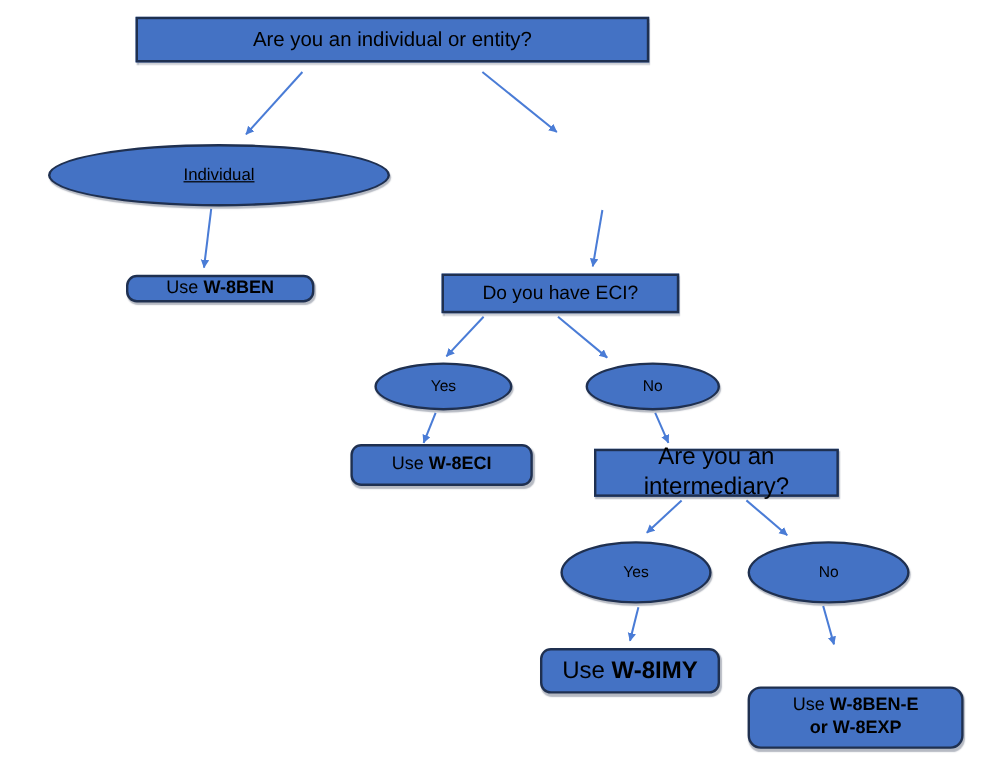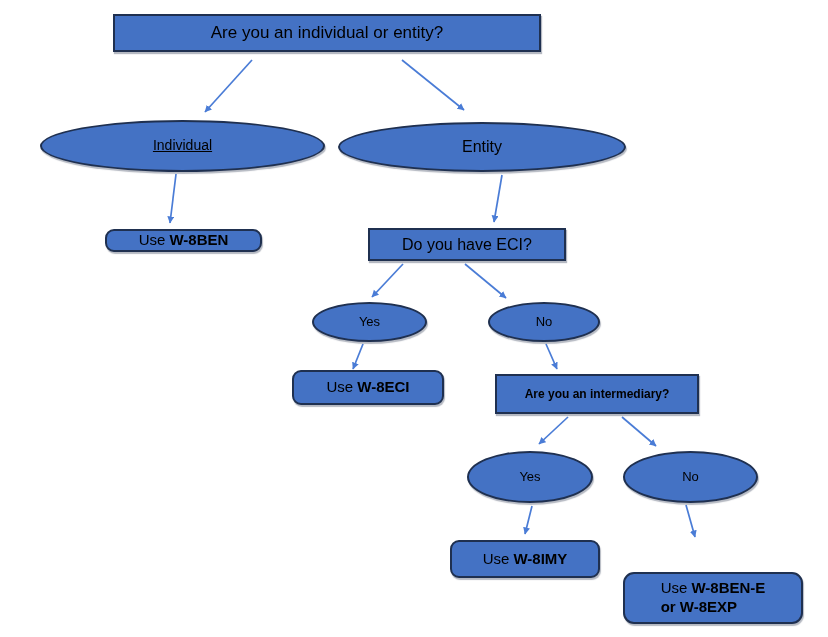--- a/index.html
+++ b/index.html
@@ -4,39 +4,39 @@
 <style>
   html,body{margin:0;padding:0;background:#fff;}
   .canvas{
     position:relative;width:828px;height:637px;background:#ffffff;overflow:hidden;
     font-family:"Liberation Sans", sans-serif;color:var(--text,#000);
   }
   .edges{position:absolute;left:0;top:0;width:828px;height:637px;pointer-events:none;}
   .shape{
     position:absolute;box-sizing:border-box;display:flex;align-items:center;justify-content:center;
     background:var(--shape-fill,#4472C4);border:2px solid var(--shape-border,#1F3050);
-    text-align:left;line-height:1.25;
+    text-align:center;line-height:1.25;
     box-shadow:1px 2px 1px rgba(90,100,120,0.45);
   }
   .ellipse{border-radius:50%;}
   .rounded{border-radius:9px;}
   .b{font-weight:bold;}
   
   .n-root{left:113px;top:14px;width:428px;height:38px;font-size:17px;}
   .n-individual{left:40px;top:120px;width:285px;height:52px;font-size:14px;text-decoration:underline;}
   .n-entity{left:338px;top:122px;width:288px;height:50px;font-size:16px;}
   .n-w8ben{left:105px;top:229px;width:157px;height:23px;font-size:15px;}
   .n-eci{left:368px;top:228px;width:198px;height:33px;font-size:16px;}
   .n-eci-yes{left:312px;top:302px;width:115px;height:40px;font-size:13px;}
   .n-eci-no{left:488px;top:302px;width:112px;height:40px;font-size:13px;}
   .n-w8eci{left:292px;top:370px;width:152px;height:35px;font-size:15px;}
-  .n-interm{left:495px;top:374px;width:204px;height:40px;font-size:12px;font-weight:bold;}
+  .n-interm{left:495px;top:374px;width:204px;height:40px;font-size:20px;}
   .n-int-yes{left:467px;top:451px;width:126px;height:52px;font-size:13px;}
   .n-int-no{left:623px;top:451px;width:135px;height:52px;font-size:13px;}
-  .n-w8imy{left:450px;top:540px;width:150px;height:38px;font-size:15px;}
+  .n-w8imy{left:450px;top:540px;width:150px;height:38px;font-size:20px;}
   .n-w8bene{left:623px;top:572px;width:180px;height:52px;font-size:15px;border-radius:11px;}
   .gap{display:inline-block;width:0.28em;}
 </style>
 </head>
 <body>
 
 <div class="canvas">
 
   <svg class="edges" viewBox="0 0 828 637" xmlns="http://www.w3.org/2000/svg">
     <defs>
@@ -59,23 +59,20 @@
   </svg>
 
   <div class="shape n-root">
     <span>Are you an individual or entity?</span>
   </div>
 
   <div class="shape ellipse n-individual">
     <span>Individual</span>
   </div>
 
-  <div class="shape ellipse n-entity">
-    <span>Entity</span>
-  </div>
 
   <div class="shape rounded n-w8ben">
     <span><span>Use</span><span class="gap"></span><span class="b">W-8BEN</span></span>
   </div>
 
   <div class="shape n-eci">
     <span>Do you have ECI?</span>
   </div>
 
   <div class="shape ellipse n-eci-yes">

